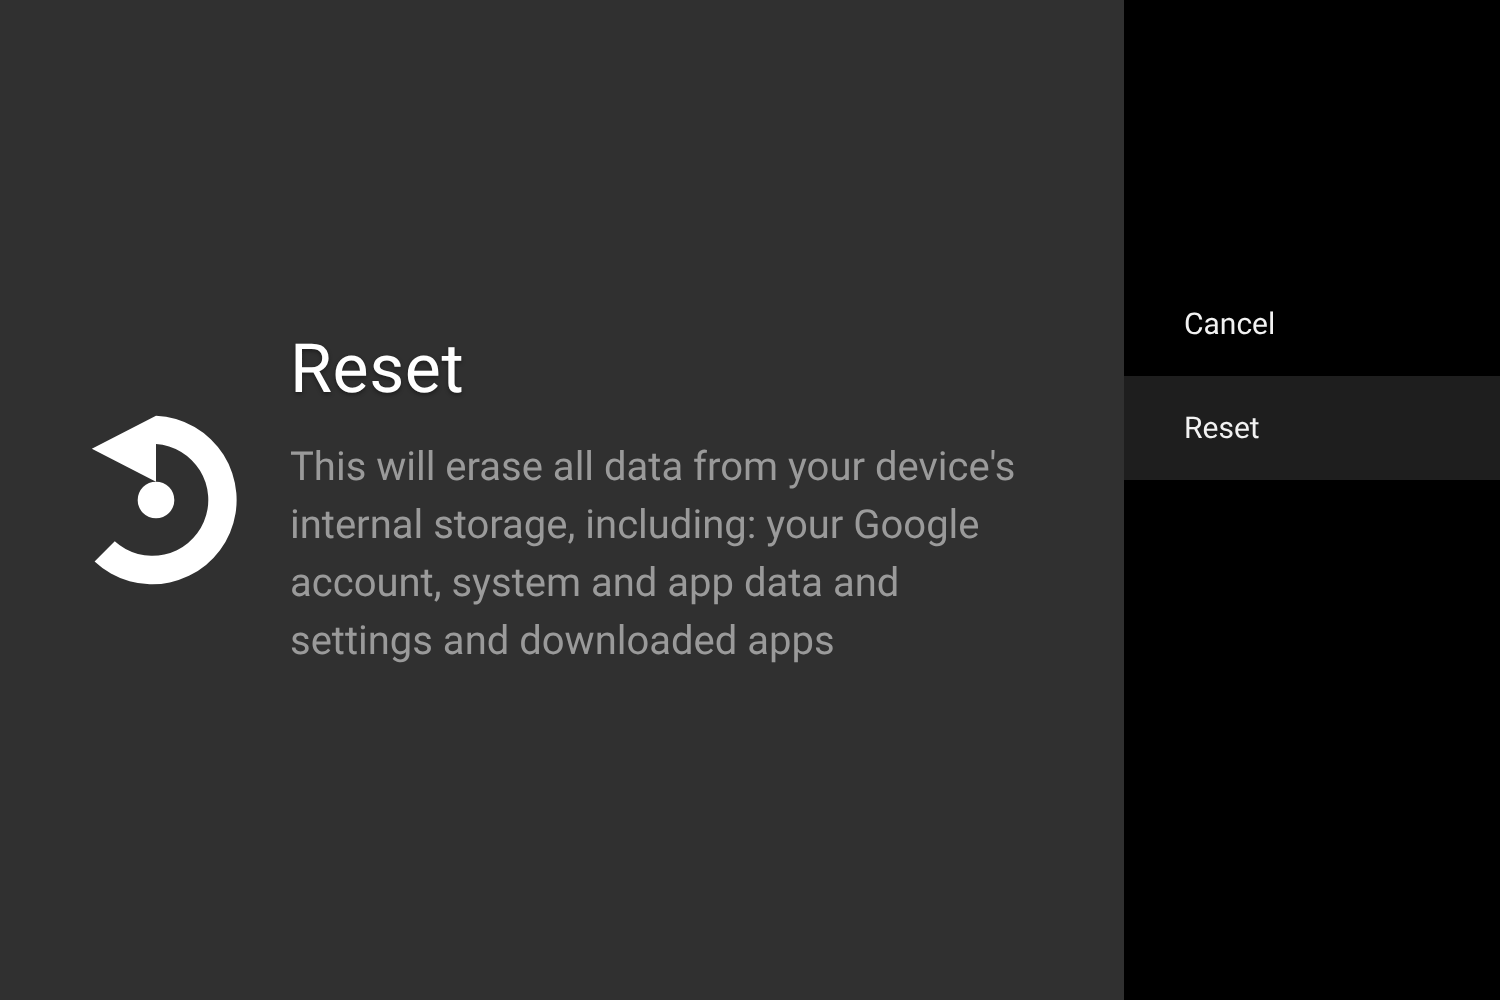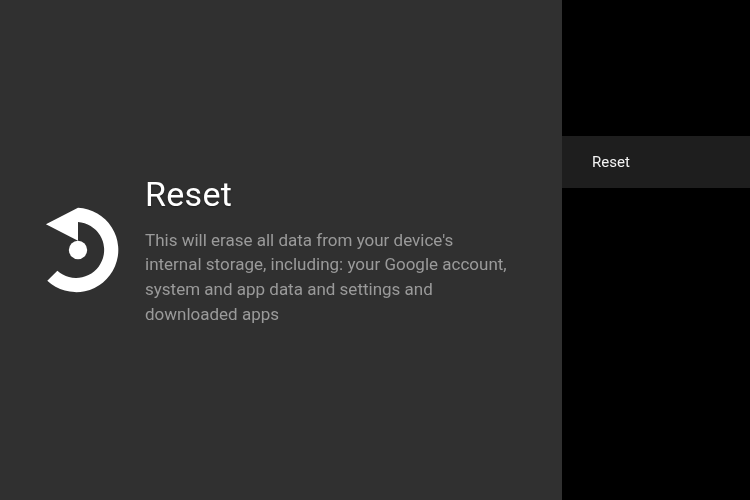--- a/index.html
+++ b/index.html
@@ -38,21 +38,21 @@
     }
     .title {
       font-size: 34px;
       font-weight: 400;
       color: #fff;
       margin-bottom: 14px;
       text-shadow: 0 1px 2px rgba(0,0,0,0.4);
       letter-spacing: 0.3px;
     }
     .description {
-      font-size: 17px;
+      font-size: 20px;
       line-height: 1.45;
       color: #9a9a9a;
       font-weight: 400;
     }
     .side-panel {
       width: 188px;
       height: 500px;
       background: #000;
       padding-top: 136px;
     }
@@ -80,16 +80,19 @@
       <circle cx="60" cy="60" r="10"></circle>
     </svg>
   </div>
   <div class="text-block">
     <h1 class="title">Reset</h1>
     <p class="description">This will erase all data from your device's internal storage, including: your Google account, system and app data and settings and downloaded apps</p>
   </div>
 </div>
 
 <div class="side-panel">
+  <div class="menu-item">
+    <span>Cancel</span>
+  </div>
   <div class="menu-item selected">
     <span>Reset</span>
   </div>
 </div>
 
 </body></html>

